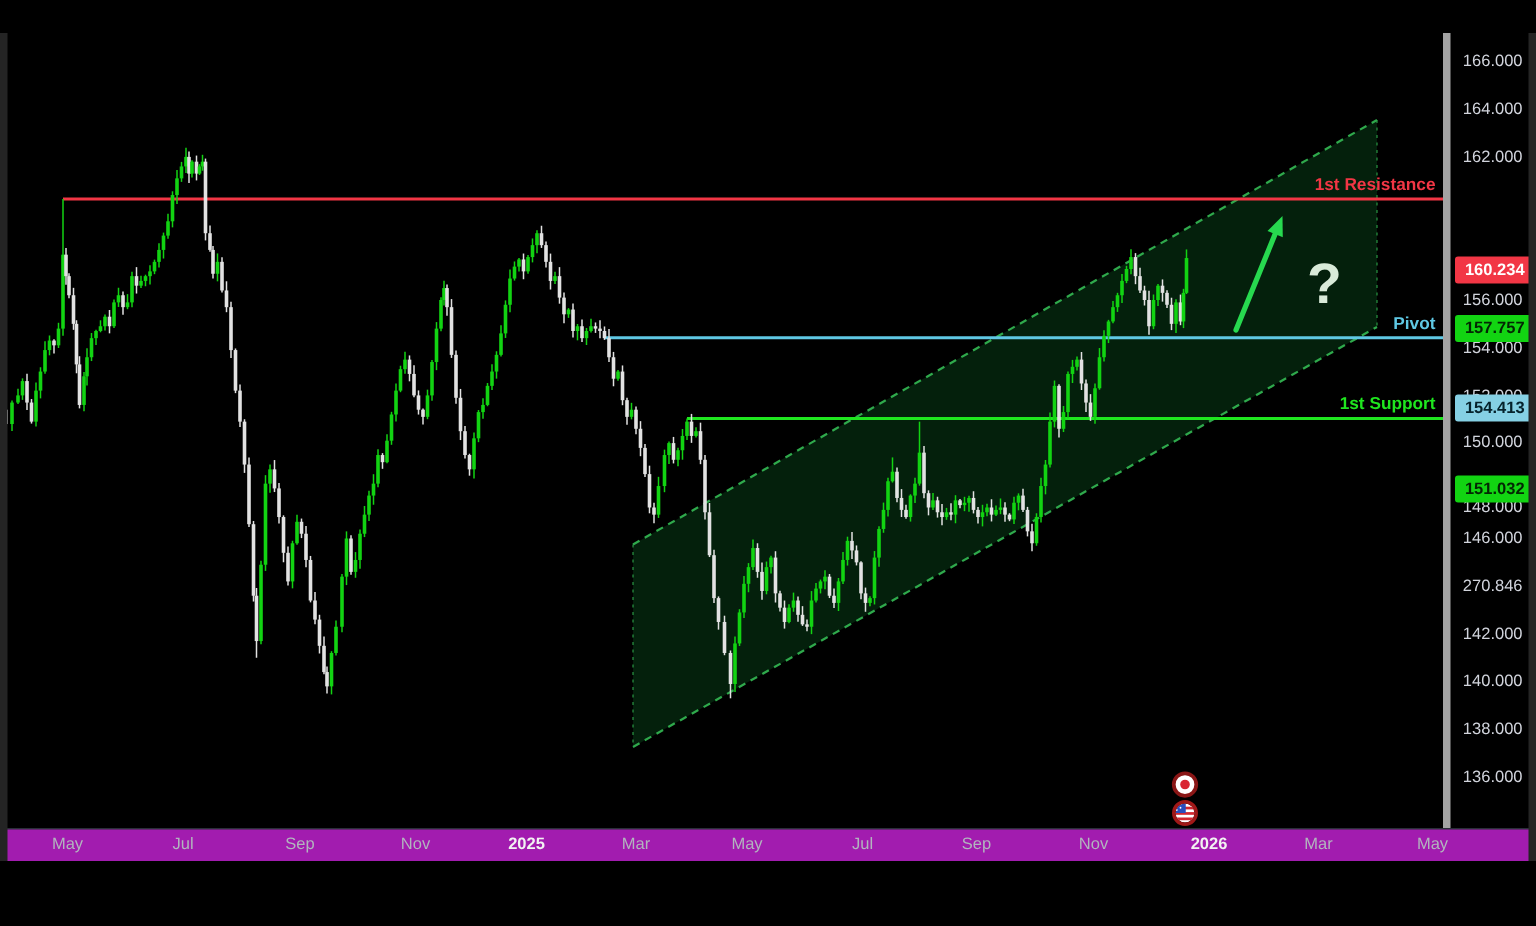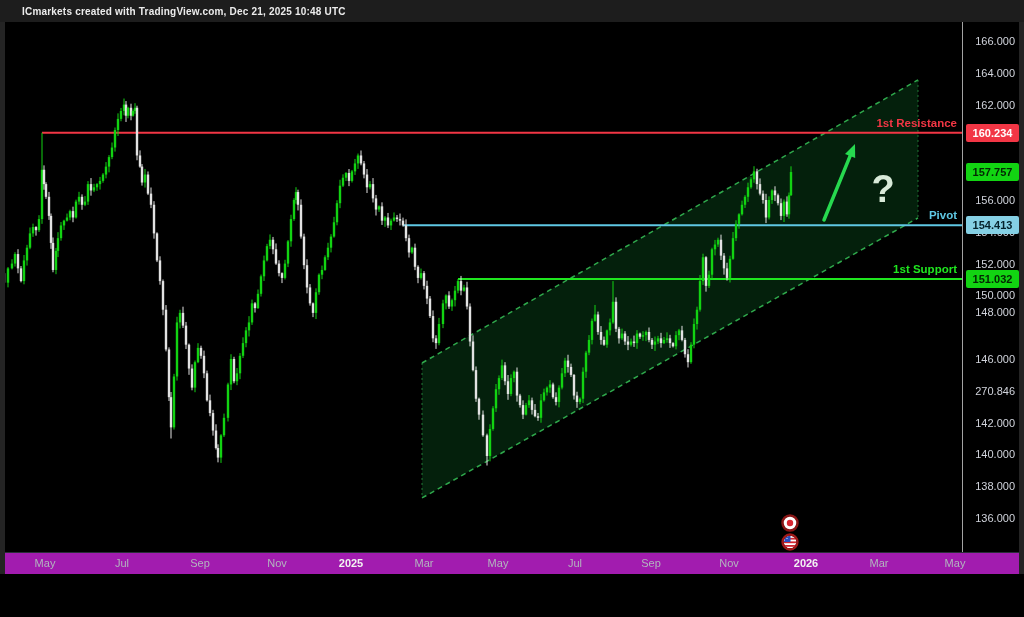--- a/index.html
+++ b/index.html
@@ -5,43 +5,40 @@
   html,body{margin:0;padding:0;background:#000;}
   *{box-sizing:border-box;}
   .stage{position:relative;width:1024px;height:617px;background:#000;overflow:hidden;
          font-family:"Liberation Sans",sans-serif;}
   .topbar{position:absolute;left:0;top:0;width:1024px;height:22px;background:#1d1d1d;
           display:flex;align-items:center;}
   .topbar span{margin-left:22px;font-size:10px;font-weight:bold;color:#ececec;letter-spacing:.2px;}
   .chart{position:absolute;left:0;top:22px;width:962px;height:530px;}
   .chart svg{display:block;}
   .price-axis{position:absolute;left:962px;top:22px;width:62px;height:530px;background:#000;
-              border-left:1px solid #a3a3a3;}
+              border-left:5px solid #a3a3a3;}
   .ptick{position:absolute;right:9px;height:14px;line-height:14px;font-size:11px;color:#d1d4dc;}
   .badge{position:absolute;left:3px;width:53px;height:18px;line-height:18px;text-align:center;
-         font-size:11px;font-weight:bold;border-radius:2px;}
+         font-size:11px;font-weight:bold;border-radius:2px;margin-top:47px;}
   .time-axis{position:absolute;left:0;top:552px;width:1024px;height:22px;background:#a21caf;
              border-top:1px solid #2a2e39;}
   .ttick{position:absolute;top:4px;transform:translateX(-50%);font-size:11px;color:#b2b5be;}
   .ttick.year{color:#f2f2f2;font-weight:bold;}
   .bottombar{position:absolute;left:0;top:574px;width:1024px;height:43px;background:#181b22;
              display:flex;align-items:center;}
   .tv-logo{margin-left:24px;display:inline-flex;}
   .tv-name{margin-left:9px;font-size:17px;font-weight:bold;color:#dfe2ea;letter-spacing:.2px;}
   .edge{position:absolute;top:22px;height:552px;width:5px;background:#242424;}
   .edge.left{left:0;} .edge.right{left:1019px;}
 </style>
 </head>
 <body>
 
 <div class="stage">
 
-  <div class="topbar">
-    <span>ICmarkets created with TradingView.com, Dec 21, 2025 10:48 UTC</span>
-  </div>
 
   <div class="chart">
     <svg id="chart-svg" width="962" height="530" viewBox="0 0 962 530" font-family="Liberation Sans, sans-serif">
         <g>
           <polygon points="422,340.975 918,57.95499999999982 918,195.96699999999993 422,475.9660000000002" fill="rgba(18,134,52,0.24)"></polygon>
           <line x1="422" y1="340.975" x2="918" y2="57.95499999999982" stroke="#2fa94c" stroke-width="1.5" stroke-dasharray="5 4"></line>
           <line x1="422" y1="475.9660000000002" x2="918" y2="195.96699999999993" stroke="#2fa94c" stroke-width="1.5" stroke-dasharray="5 4"></line>
           <line x1="422" y1="340.975" x2="422" y2="475.9660000000002" stroke="#2fa94c" stroke-width="1" stroke-dasharray="2 3" opacity="0.7"></line>
           <line x1="918" y1="57.95499999999982" x2="918" y2="195.96699999999993" stroke="#2fa94c" stroke-width="1" stroke-dasharray="2 3" opacity="0.7"></line>
         </g>
@@ -620,21 +617,21 @@
   </div>
 
   <div class="price-axis" id="price-axis">
       <div class="ptick" style="top: 12px;">166.000</div>
       <div class="ptick" style="top: 43.8px;">164.000</div>
       <div class="ptick" style="top: 75.6px;">162.000</div>
       <div class="ptick" style="top: 171px;">156.000</div>
       <div class="ptick" style="top: 202.8px;">154.000</div>
       <div class="ptick" style="top: 234.6px;">152.000</div>
       <div class="ptick" style="top: 266.4px;">150.000</div>
-      <div class="ptick" style="top: 283px;">148.000</div>
+      <div class="ptick" style="top: 309px;">148.000</div>
       <div class="ptick" style="top: 330px;">146.000</div>
       <div class="ptick" style="top: 361.8px;">270.846</div>
       <div class="ptick" style="top: 393.6px;">142.000</div>
       <div class="ptick" style="top: 425.4px;">140.000</div>
       <div class="ptick" style="top: 457.2px;">138.000</div>
       <div class="ptick" style="top: 489px;">136.000</div>
       <div class="badge" style="top: 101.679px; background: rgb(242, 54, 69); color: rgb(255, 255, 255);">160.234</div>
       <div class="badge" style="top: 194.233px; background: rgb(133, 208, 228); color: rgb(5, 34, 43);">154.413</div>
       <div class="badge" style="top: 247.991px; background: rgb(18, 212, 18); color: rgb(4, 38, 4);">151.032</div>
       <div class="badge" style="top: 141.064px; background: rgb(18, 212, 18); color: rgb(4, 38, 4);">157.757</div>

